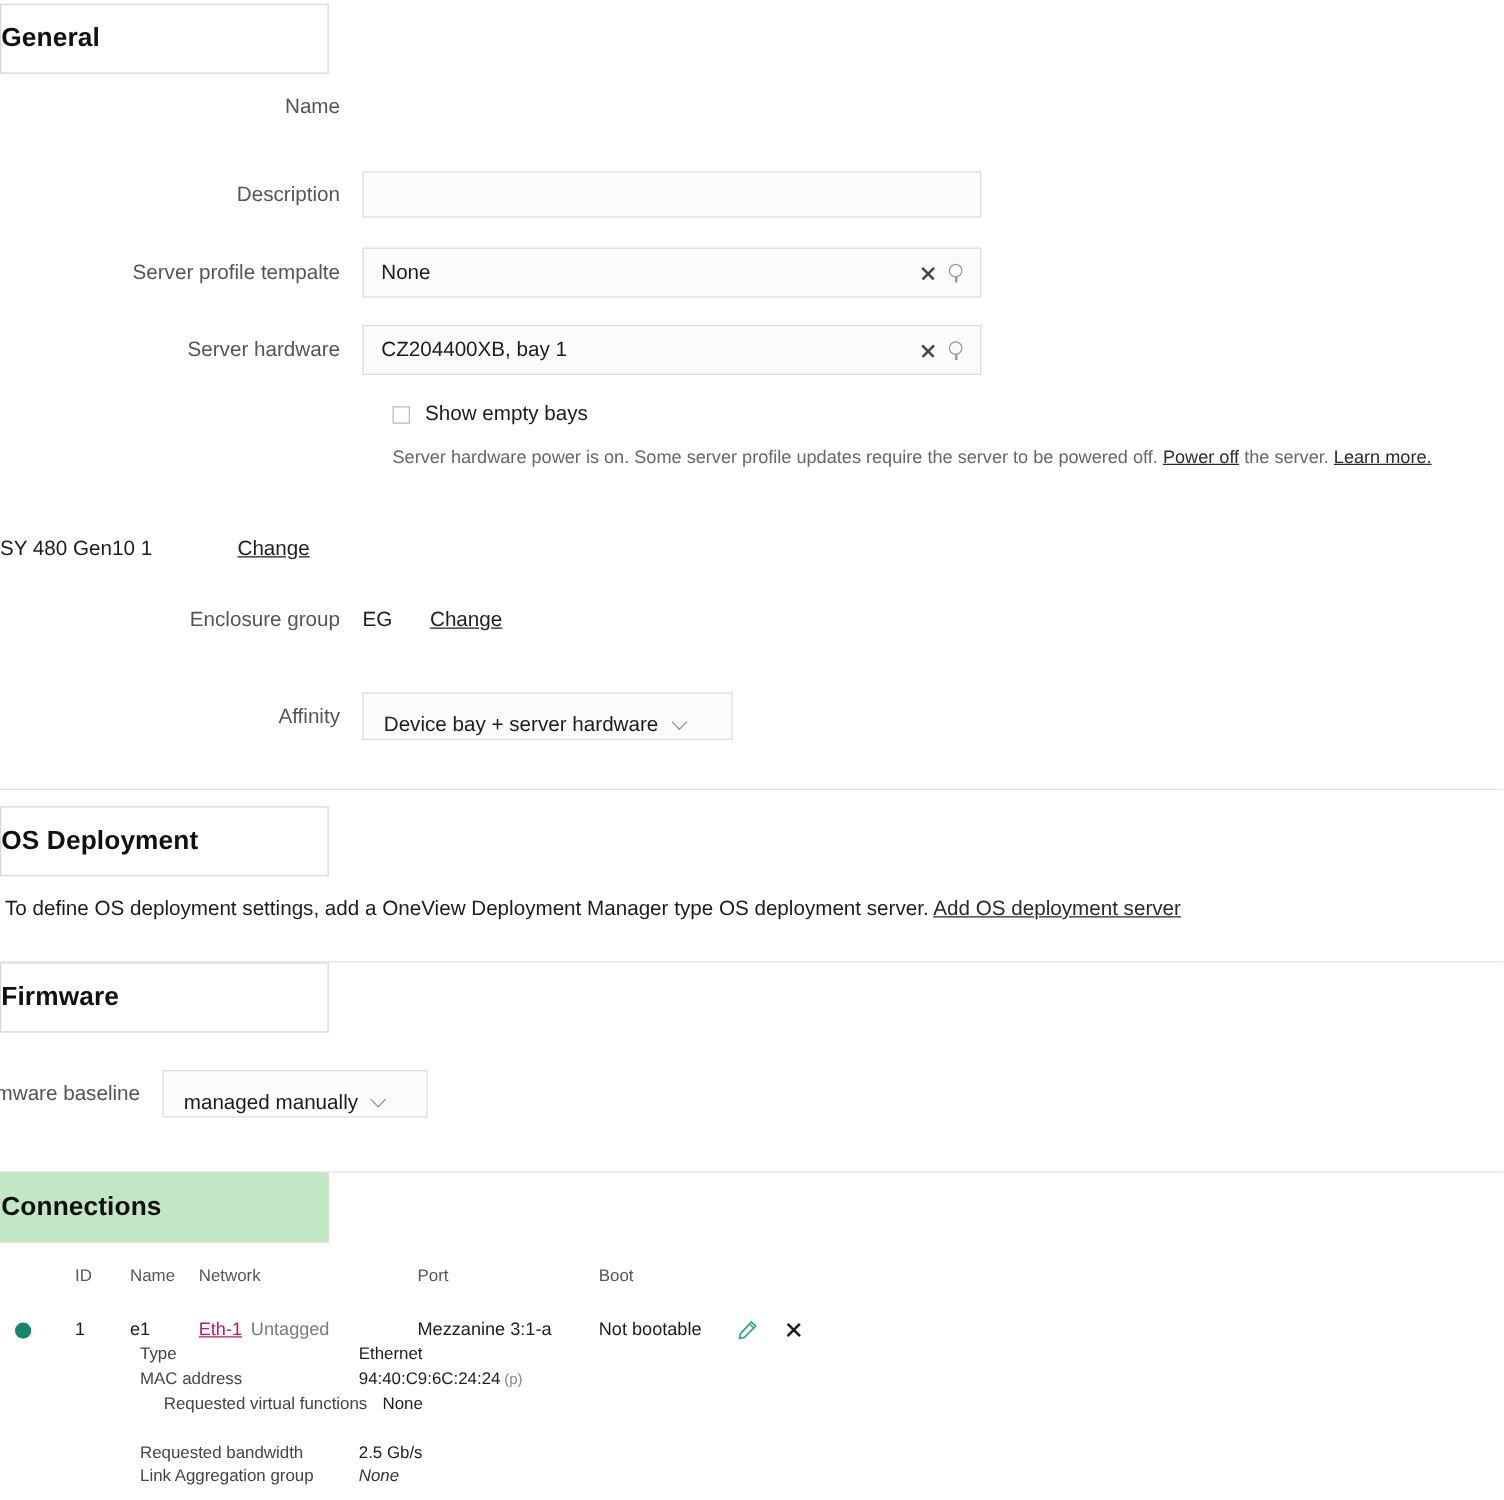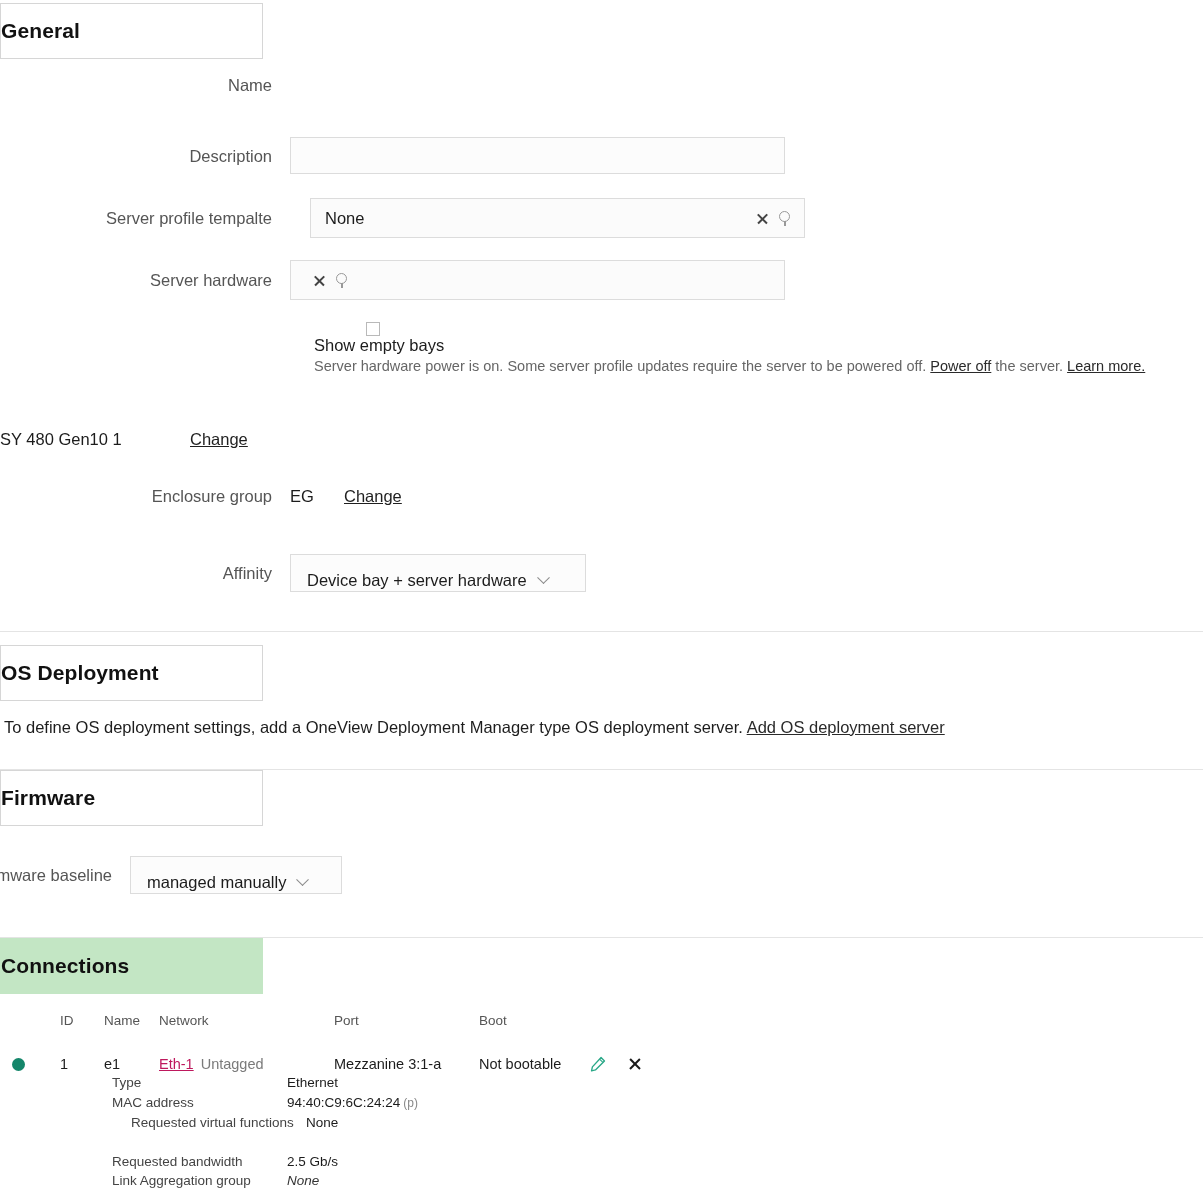--- a/index.html
+++ b/index.html
@@ -114,21 +114,21 @@
     border-radius: 50%;
   }
   .icon-search .handle {
     position: absolute;
     left: 5px; top: 10px;
     width: 1.5px; height: 5px;
     background: #999;
   }
 
   
-  .checkbox-row { display: flex; align-items: center; flex-direction: column; }
+  .checkbox-row { display: flex; align-items: center; }
   .checkbox {
     width: 14px; height: 14px;
     border: 1px solid #b9b9b9;
     background: #fff;
     margin-right: 12px;
     flex: 0 0 auto;
   }
   .checkbox-label { font-size: 16.5px; color: #1c1c1c; }
 
   
@@ -267,37 +267,38 @@
   <div class="field-label">Name</div>
 </div>
 
 <div class="form-row" style="top:137px; left:0;">
   <div class="field-label">Description</div>
   <div class="text-input empty">
     <span class="value"></span>
   </div>
 </div>
 
-<div class="form-row" style="top:198px; left:0;gap:20px;">
+<div class="form-row" style="top:198px; left:0;">
   <div class="field-label">Server profile tempalte</div>
   <div class="text-input" style="height:40px;">
     <span class="value">None</span>
     <span class="input-icons">
       <span class="icon-x"></span>
       <span class="icon-search">
           <span class="lens"></span>
           <span class="handle"></span>
         </span>
     </span>
   </div>
 </div>
 
 <div class="form-row" style="top:260px; left:0;">
   <div class="field-label">Server hardware</div>
   <div class="text-input" style="height:40px;">
+    <span class="value">CZ204400XB, bay 1</span>
     <span class="input-icons">
       <span class="icon-x"></span>
       <span class="icon-search">
           <span class="lens"></span>
           <span class="handle"></span>
         </span>
     </span>
   </div>
 </div>
 

